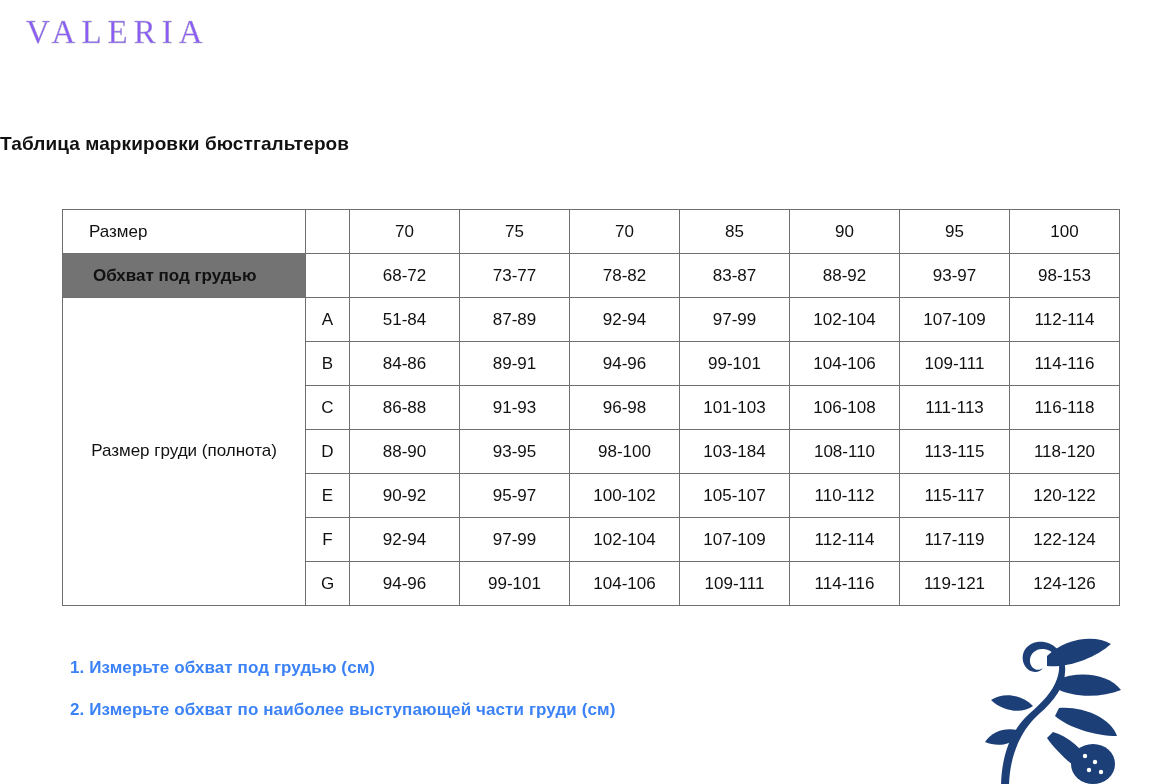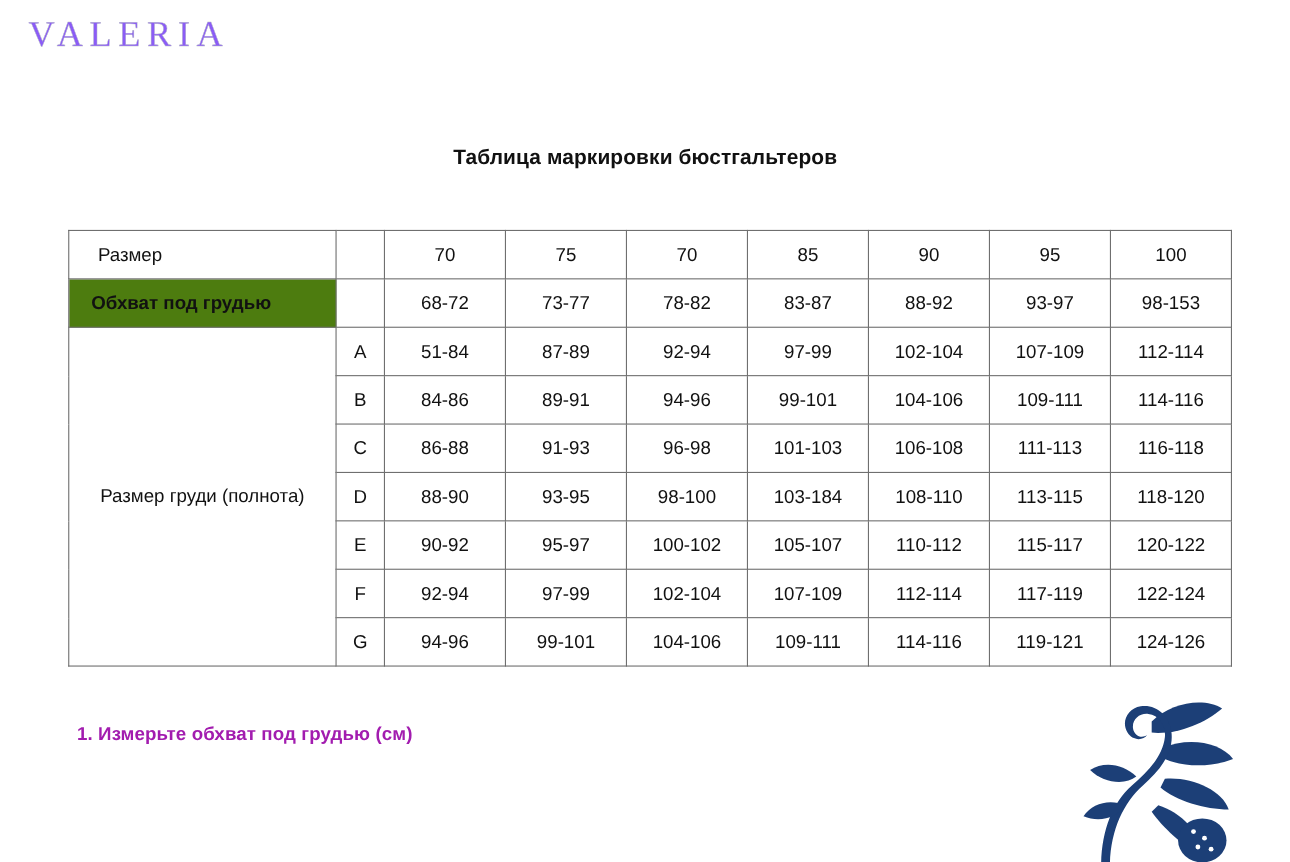--- a/index.html
+++ b/index.html
@@ -30,21 +30,20 @@
     -webkit-text-stroke: 0.4px #b9bdc6;
     user-select: none;
   }
 
   
   .doc-title {
     position: absolute;
     top: 133px;
     left: 0;
     width: 1173px;
-    text-align: center;
     font-size: 19px;
     font-weight: bold;
     color: #111111;
     letter-spacing: 0.1px;
   }
 
   
   .table-wrap {
     position: absolute;
     left: 62px;
@@ -74,24 +73,24 @@
   .hdr-cream {
     background: #f9e0bf;
     font-weight: bold;
   }
   .hdr-cream.left-label {
     text-align: left;
     padding-left: 26px;
     font-size: 17px;
   }
   .row-underbust .label-cell {
-    background: #4d7c0f;
+    background: #737373;
     font-weight: bold;
     text-align: left;
-    padding-left: 20px;
+    padding-left: 30px;
   }
   .white-cell { background: #ffffff; }
   .cream-block {
     background: #fae3c6;
     font-weight: bold;
     text-align: left;
     padding-left: 14px;
     vertical-align: middle;
     line-height: 1.45;
     font-size: 17px;
@@ -105,21 +104,21 @@
   
   .notes {
     position: absolute;
     left: 70px;
     top: 658px;
     width: 800px;
   }
   .note {
     font-size: 17px;
     font-weight: bold;
-    color: #a21caf;
+    color: #3b82f6;
     margin-bottom: 22px;
     letter-spacing: 0.1px;
   }
 
   
   .flourish {
     position: absolute;
     right: 16px;
     bottom: -6px;
     width: 260px;
@@ -243,20 +242,21 @@
         <td>114-116</td>
         <td>119-121</td>
         <td>124-126</td>
       </tr>
     </tbody>
   </table>
 </div>
 
 <div class="notes">
   <div class="note">1. Измерьте обхват под грудью (см)</div>
+  <div class="note">2. Измерьте обхват по наиболее выступающей части груди (см)</div>
 </div>
 
 <svg class="flourish" viewBox="0 0 260 180" xmlns="http://www.w3.org/2000/svg">
   <g fill="#1c3f77">
 
     <path d="M150 46 C168 28 198 24 214 34 C198 48 172 58 150 56 Z"></path>
     <path d="M160 70 C182 60 212 64 224 80 C204 88 176 88 158 78 Z"></path>
     <path d="M162 98 C186 96 214 108 220 126 C198 126 172 118 158 106 Z"></path>
     <path d="M156 122 C176 128 196 148 198 168 C178 160 160 142 150 128 Z"></path>
 

